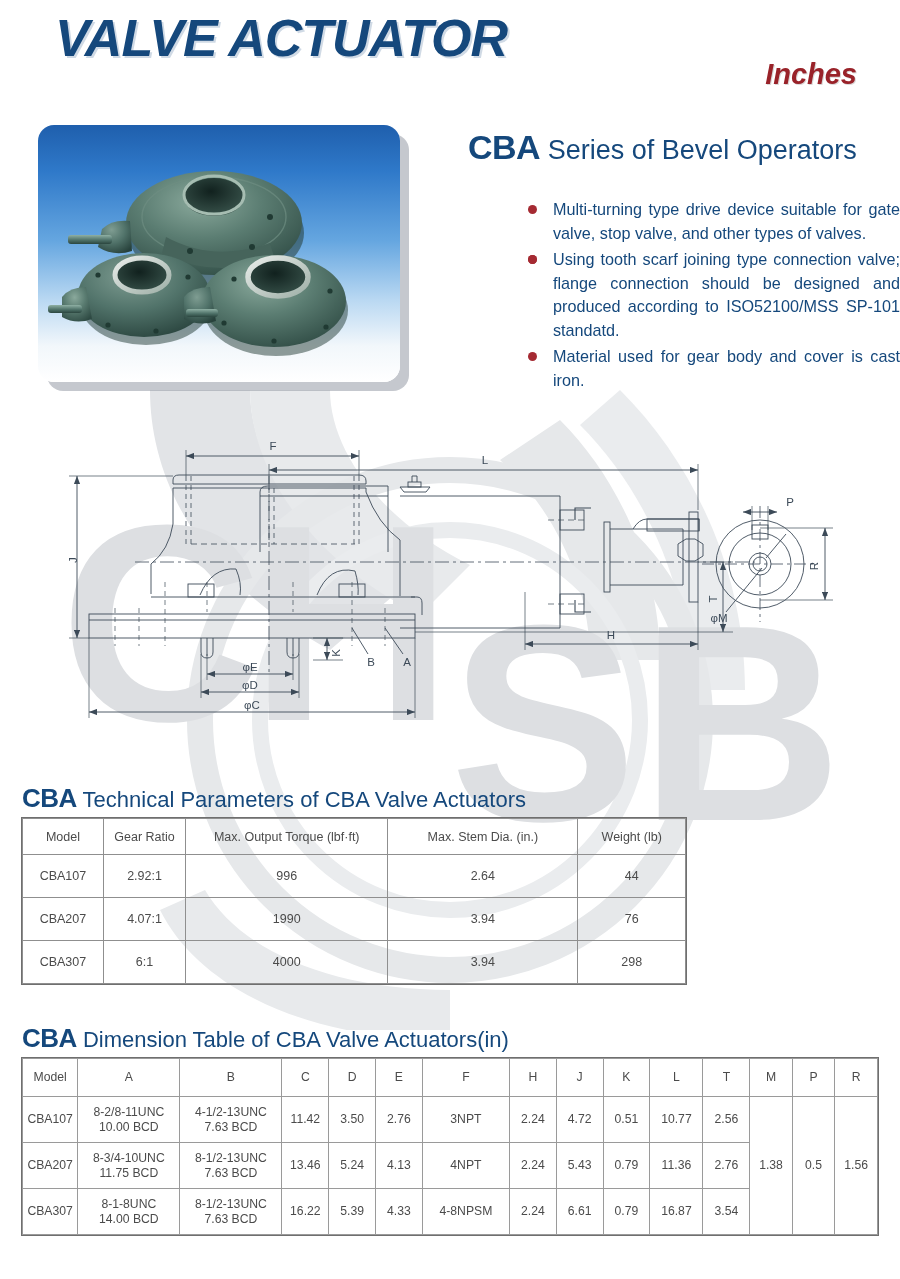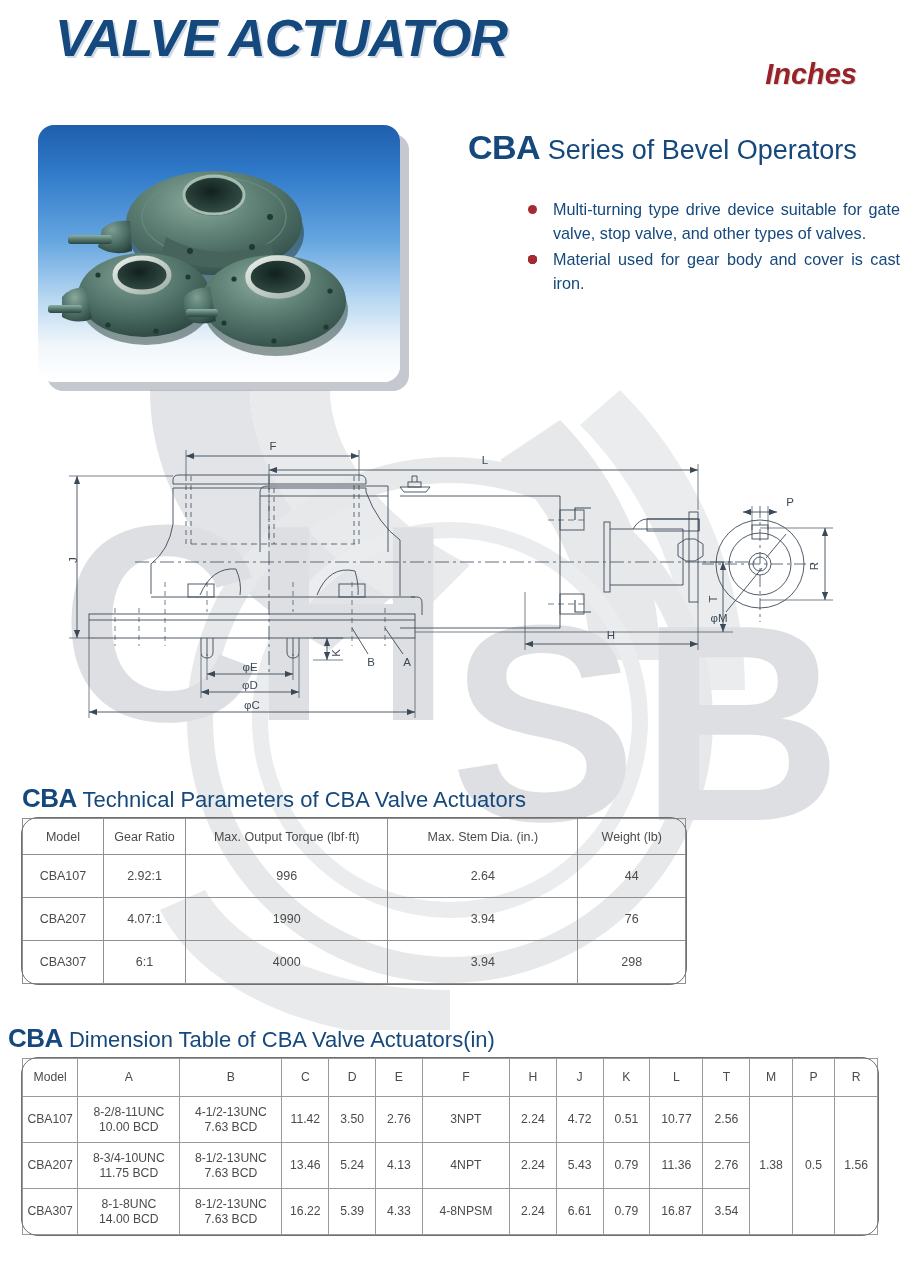--- a/index.html
+++ b/index.html
@@ -77,24 +77,24 @@
     position:absolute; left:55px; top:432px; width:800px; height:330px;
     z-index:1;
   }
 
   
   .section-heading {
     position:absolute; font-size:22px; color:#15487c; white-space:nowrap; z-index:2;
   }
   .section-heading .cba { font-weight:bold; font-size:26px; letter-spacing:-.5px; }
   #heading-tech { left:22px; top:783px; }
-  #heading-dim  { left:8px; top:1023px; }
-
-  
-  table { border-collapse:collapse; position:absolute; z-index:2; background:transparent;border-radius:16px; }
+  #heading-dim  { left:22px; top:1023px; }
+
+  
+  table { border-collapse:collapse; position:absolute; z-index:2; background:transparent; }
   table td, table th {
     border:1px solid #9a9a9a;
     color:#4b4b4b;
     font-weight:normal;
     text-align:center;
     vertical-align:middle;
     background:transparent;
   }
 
   #tech-table { left:22px; top:818px; width:664px; font-size:12.5px; }
@@ -222,20 +222,21 @@
 <ul id="feature-list">
   <li>
     <span class="dot"></span>
     <span>Multi-turning type drive device suitable for gate valve, stop valve, and other types of valves.</span>
   </li>
   <li>
     <span class="dot"></span>
   </li>
   <li>
     <span class="dot"></span>
+    <span>Using tooth scarf joining type connection valve; flange connection should be designed and produced according to ISO52100/MSS SP-101 standatd.</span>
   </li>
   <li>
     <span class="dot"></span>
     <span>Material used for gear body and cover is cast iron.</span>
   </li>
 </ul>
 
 <svg id="technical-drawing" viewBox="0 0 800 330">
   <defs>
     <marker id="arrL" markerWidth="9" markerHeight="7" refX="0" refY="3.5" orient="auto">

